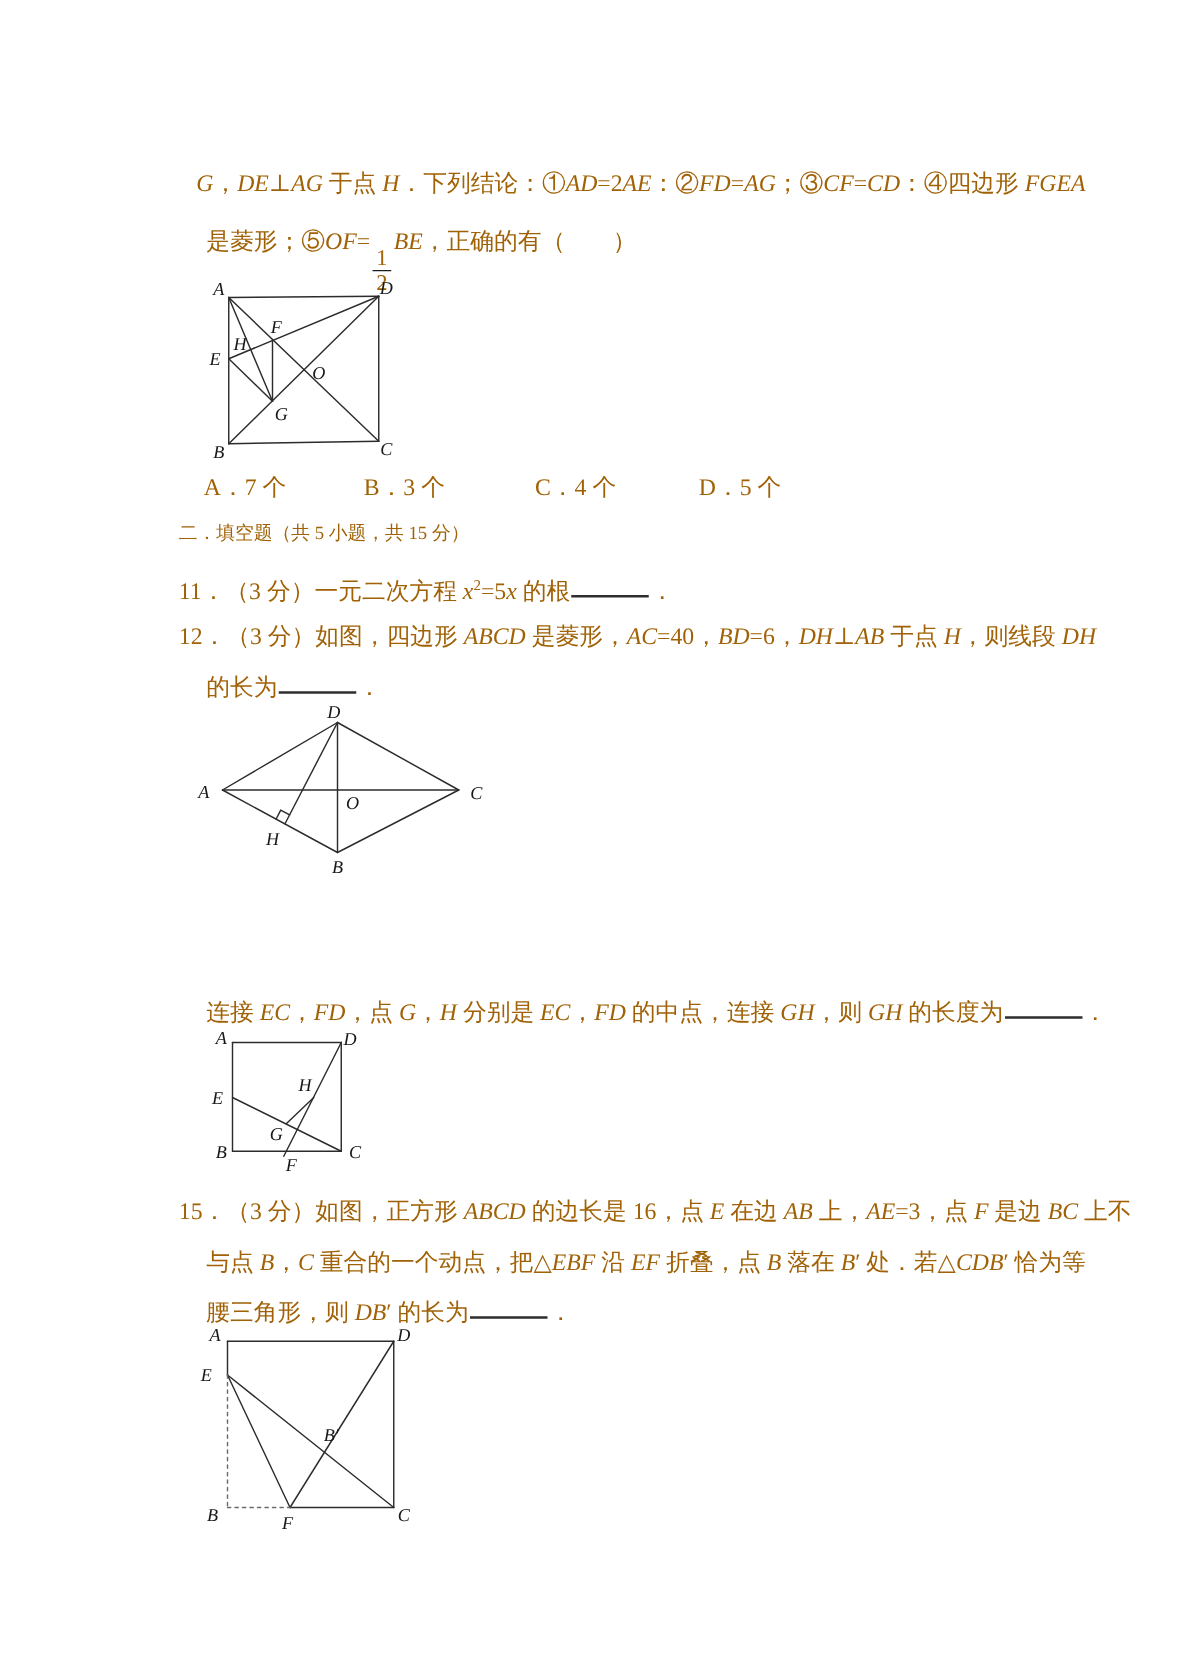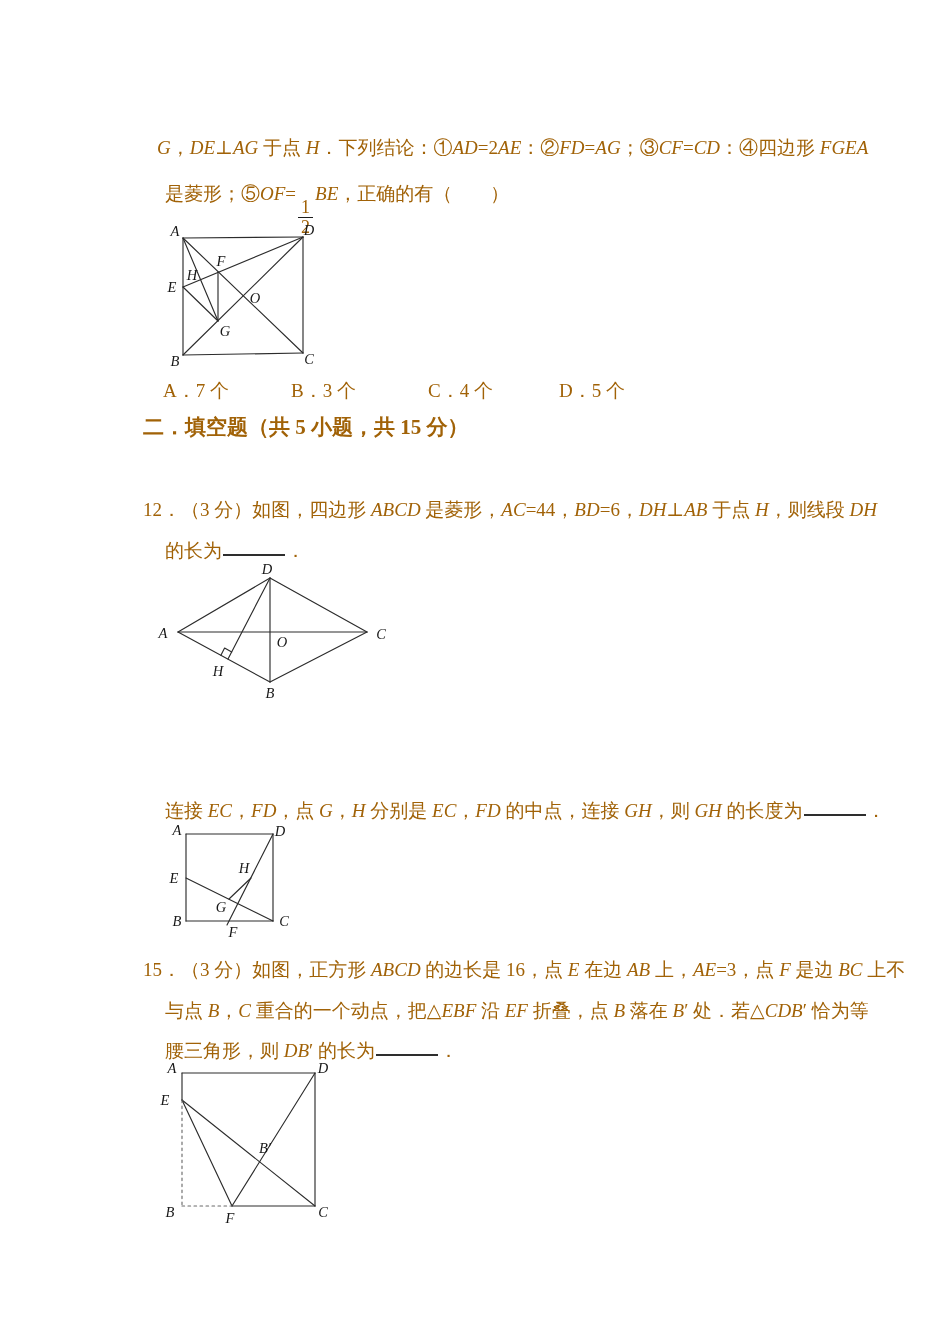--- a/index.html
+++ b/index.html
@@ -1,19 +1,19 @@
 <!DOCTYPE html>
 <html><head>
 <meta charset="utf-8">
 <style>
   html,body{margin:0;padding:0;background:#fff;}
   .page{position:relative;width:950px;height:1344px;background:#ffffff;
         font-family:"Liberation Serif","DejaVu Serif",serif;color:#a16207;overflow:hidden;margin-top:20px;}
   .line{position:absolute;white-space:nowrap;font-size:19px;line-height:27px;}
-  .bold{font-weight:bold;font-size:21px;}
+  .bold{font-weight:normal;font-size:15px;}
   .it{font-style:italic;}
   .sup{font-size:12px;vertical-align:7px;letter-spacing:0;}
   .ol{text-decoration:overline;}
   .blank{display:inline-block;width:62px;height:1.6px;background:#2e2e2e;vertical-align:1px;margin:0 1px;}
   .frac{display:inline-flex;flex-direction:column;text-align:center;vertical-align:-13px;
         line-height:1.08;font-size:18px;margin:0 2px;}
   .frac .num{border-bottom:1.4px solid #1c1c1c;padding:0 3px 0;}
   .frac .den{padding:0 3px;}
   svg.fig{position:absolute;overflow:visible;}
   .geo{stroke:#2c2c2c;stroke-width:1.15;fill:none;stroke-linecap:round;stroke-linejoin:round;}
@@ -56,22 +56,23 @@
     <text x="60" y="112">G</text>
   </svg>
 
   <div class="line" style="left:163px;top:357px">A．7 个</div>
   <div class="line" style="left:291px;top:357px">B．3 个</div>
   <div class="line" style="left:428px;top:357px">C．4 个</div>
   <div class="line" style="left:559px;top:357px">D．5 个</div>
 
   <div class="line bold" style="left:143px;top:394px">二．填空题（共 5 小题，共 15 分）</div>
 
+  <div class="line" style="left:143px;top:435px"><span>11．（3 分）一元二次方程 </span><span class="it">x</span><span class="sup">2</span><span>=5</span><span class="it">x</span><span> 的根</span><span class="blank"></span><span>．</span></div>
 
-  <div class="line" style="left:143px;top:476px"><span>12．（3 分）如图，四边形 </span><span class="it">ABCD</span><span> 是菱形，</span><span class="it">AC</span><span>=44，</span><span class="it">BD</span><span>=6，</span><span class="it">DH</span><span>⊥</span><span class="it">AB</span><span> 于点 </span><span class="it">H</span><span>，则线段 </span><span class="it">DH</span></div>
+  <div class="line" style="left:143px;top:476px"><span>12．（3 分）如图，四边形 </span><span class="it">ABCD</span><span> 是菱形，</span><span class="it">AC</span><span>=40，</span><span class="it">BD</span><span>=6，</span><span class="it">DH</span><span>⊥</span><span class="it">AB</span><span> 于点 </span><span class="it">H</span><span>，则线段 </span><span class="it">DH</span></div>
   <div class="line" style="left:165px;top:517px"><span>的长为</span><span class="blank"></span><span>．</span></div>
 
   <svg class="fig" style="left:155px;top:542px" width="235" height="140" viewBox="0 0 235 140">
     <g class="geo">
       <line x1="23" y1="70" x2="115" y2="16"></line>
       <line x1="115" y1="16" x2="212" y2="70"></line>
       <line x1="212" y1="70" x2="115" y2="120"></line>
       <line x1="115" y1="120" x2="23" y2="70"></line>
       <line x1="23" y1="70" x2="212" y2="70"></line>
       <line x1="115" y1="16" x2="115" y2="120"></line>

